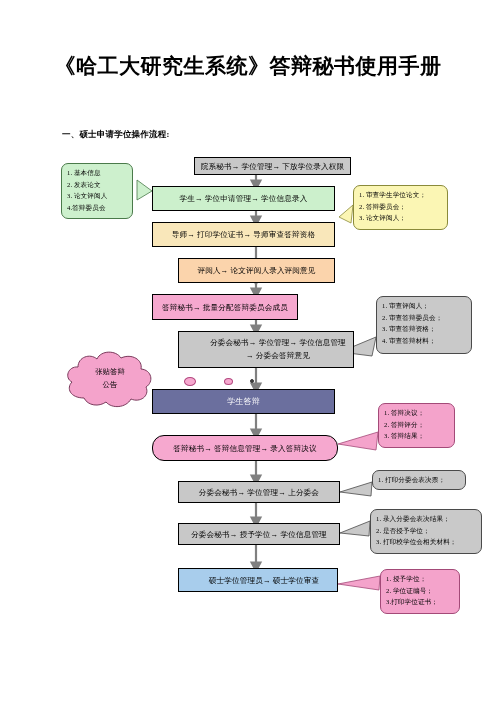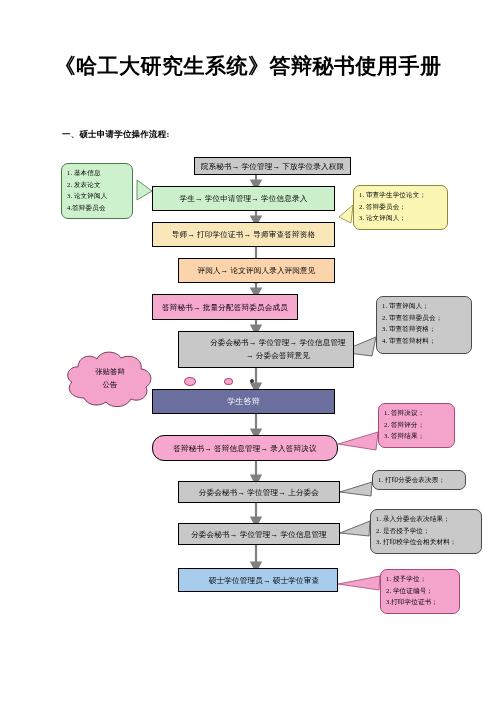--- a/index.html
+++ b/index.html
@@ -200,21 +200,21 @@
   <div class="node pink" style="left:152px; top:294px; width:146px; height:26px;">答辩秘书→ 批量分配答辩委员会成员</div>
 
   <div class="node grey" style="left:178px; top:331px; width:176px; height:37px; line-height:1.6;padding-left:28px;">分委会秘书→ 学位管理→ 学位信息管理→ 分委会答辩意见</div>
 
   <div class="node navy" style="left:152px; top:389px; width:183px; height:25px; font-size:8px;">学生答辩</div>
 
   <div class="node pinklight" style="left:152px; top:435px; width:186px; height:26px;">答辩秘书→ 答辩信息管理→ 录入答辩决议</div>
 
   <div class="node grey" style="left:178px; top:481px; width:162px; height:22px;">分委会秘书→ 学位管理→ 上分委会</div>
 
-  <div class="node grey" style="left:178px; top:523px; width:162px; height:22px;">分委会秘书→ 学位管理→ 学位信息管理</div>
+  <div class="node grey" style="left:178px; top:523px; width:162px; height:22px;">分委会秘书→ 授予学位→ 学位信息管理</div>
 
   <div class="node blue" style="left:178px; top:568px; width:160px; height:24px;padding-left:16px;">硕士学位管理员→ 硕士学位审查</div>
 
   <div class="dot" style="left:184px; top:377px; width:12px; height:9px;"></div>
   <div class="dot" style="left:224px; top:378px; width:9px; height:7px;"></div>
   <div class="dot" style="left:250px; top:379px; width:4px; height:4px; background:#3a3a3a; border-color:#3a3a3a;"></div>
 
   <div id="cloud-announce">
     <div class="cloud-text">
       <span>张贴答辩</span>

